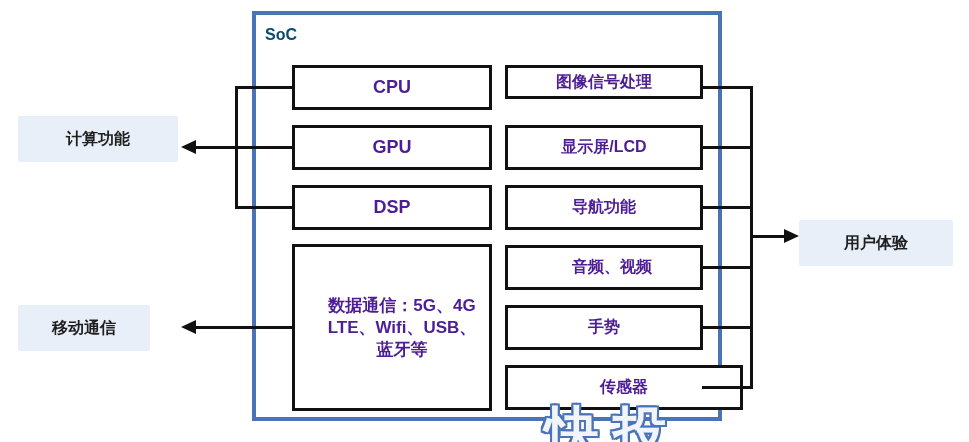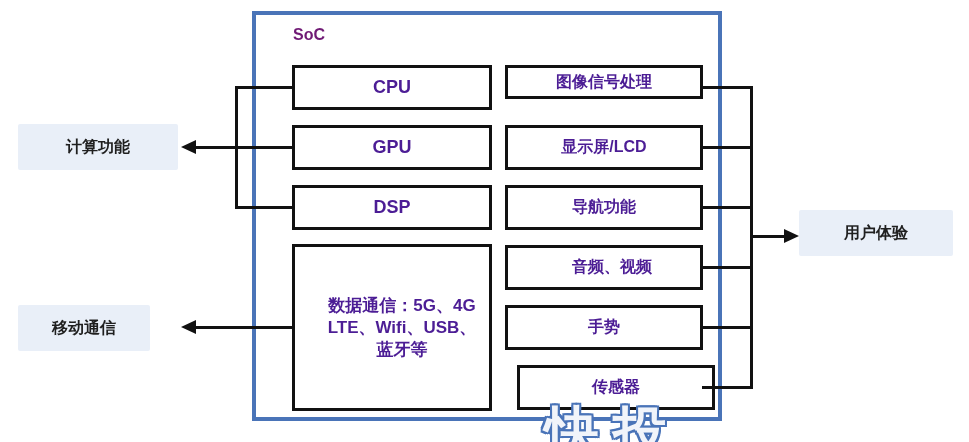--- a/index.html
+++ b/index.html
@@ -25,23 +25,22 @@
     border: 4px solid #4a74b8;
     background: #ffffff;
     z-index: 1;
   }
   .soc-label {
     position: absolute;
     left: 265px;
     top: 26px;
     font-size: 16px;
     font-weight: bold;
-    color: #701a75;
+    color: #0c4a6e;
     z-index: 2;
-    margin-left: 28px;
   }
   
   .module {
     position: absolute;
     border: 3px solid #111111;
     background: #ffffff;
     display: flex;
     align-items: center;
     justify-content: center;
     text-align: center;
@@ -123,25 +122,25 @@
     <div>数据通信：5G、4G</div>
     <div>LTE、Wifi、USB、</div>
     <div>蓝牙等</div>
   </div>
 
   <div class="module zh" style="left:505px; top:65px; width:198px; height:34px;">图像信号处理</div>
   <div class="module zh" style="left:505px; top:125px; width:198px; height:45px;">显示屏/LCD</div>
   <div class="module zh" style="left:505px; top:185px; width:198px; height:45px;">导航功能</div>
   <div class="module zh" style="left:505px; top:245px; width:198px; height:45px;padding-left:16px;">音频、视频</div>
   <div class="module zh" style="left:505px; top:305px; width:198px; height:45px;">手势</div>
-  <div class="module zh" style="left:505px; top:365px; width:198px; height:45px;margin-left:12px;">传感器</div>
+  <div class="module zh" style="left:505px; top:365px; width:238px; height:45px;">传感器</div>
 
-  <div class="ext-box" style="left:18px; top:124px; width:160px; height:46px;">计算功能</div>
+  <div class="ext-box" style="left:18px; top:116px; width:160px; height:46px;">计算功能</div>
   <div class="ext-box" style="left:18px; top:305px; width:132px; height:46px;">移动通信</div>
-  <div class="ext-box" style="left:799px; top:210px; width:154px; height:46px;">用户体验</div>
+  <div class="ext-box" style="left:799px; top:220px; width:154px; height:46px;">用户体验</div>
 
   <div class="h-line" style="left:235px; top:86px;  width:57px;"></div>
   <div class="h-line" style="left:235px; top:206px; width:57px;"></div>
   <div class="v-line" style="left:235px; top:86px;  height:123px;"></div>
   <div class="h-line" style="left:193px; top:146px; width:99px;"></div>
   <div class="arrow-left" style="left:181px; top:140px;"></div>
 
   <div class="h-line" style="left:193px; top:326px; width:99px;"></div>
   <div class="arrow-left" style="left:181px; top:320px;"></div>
 

